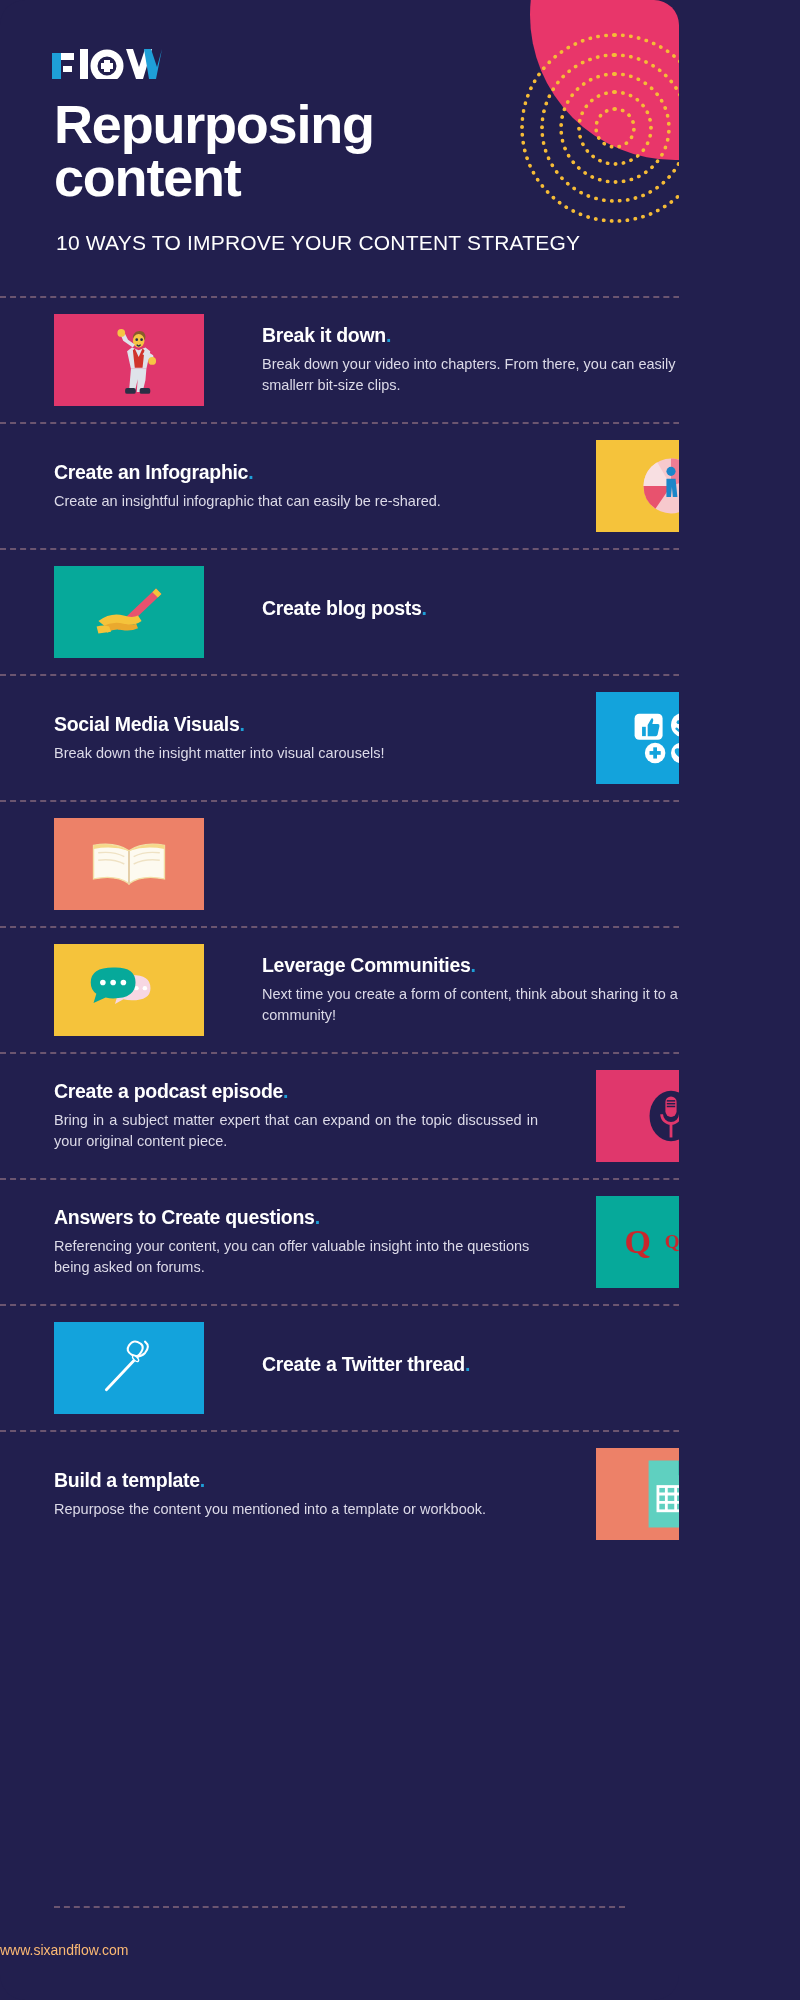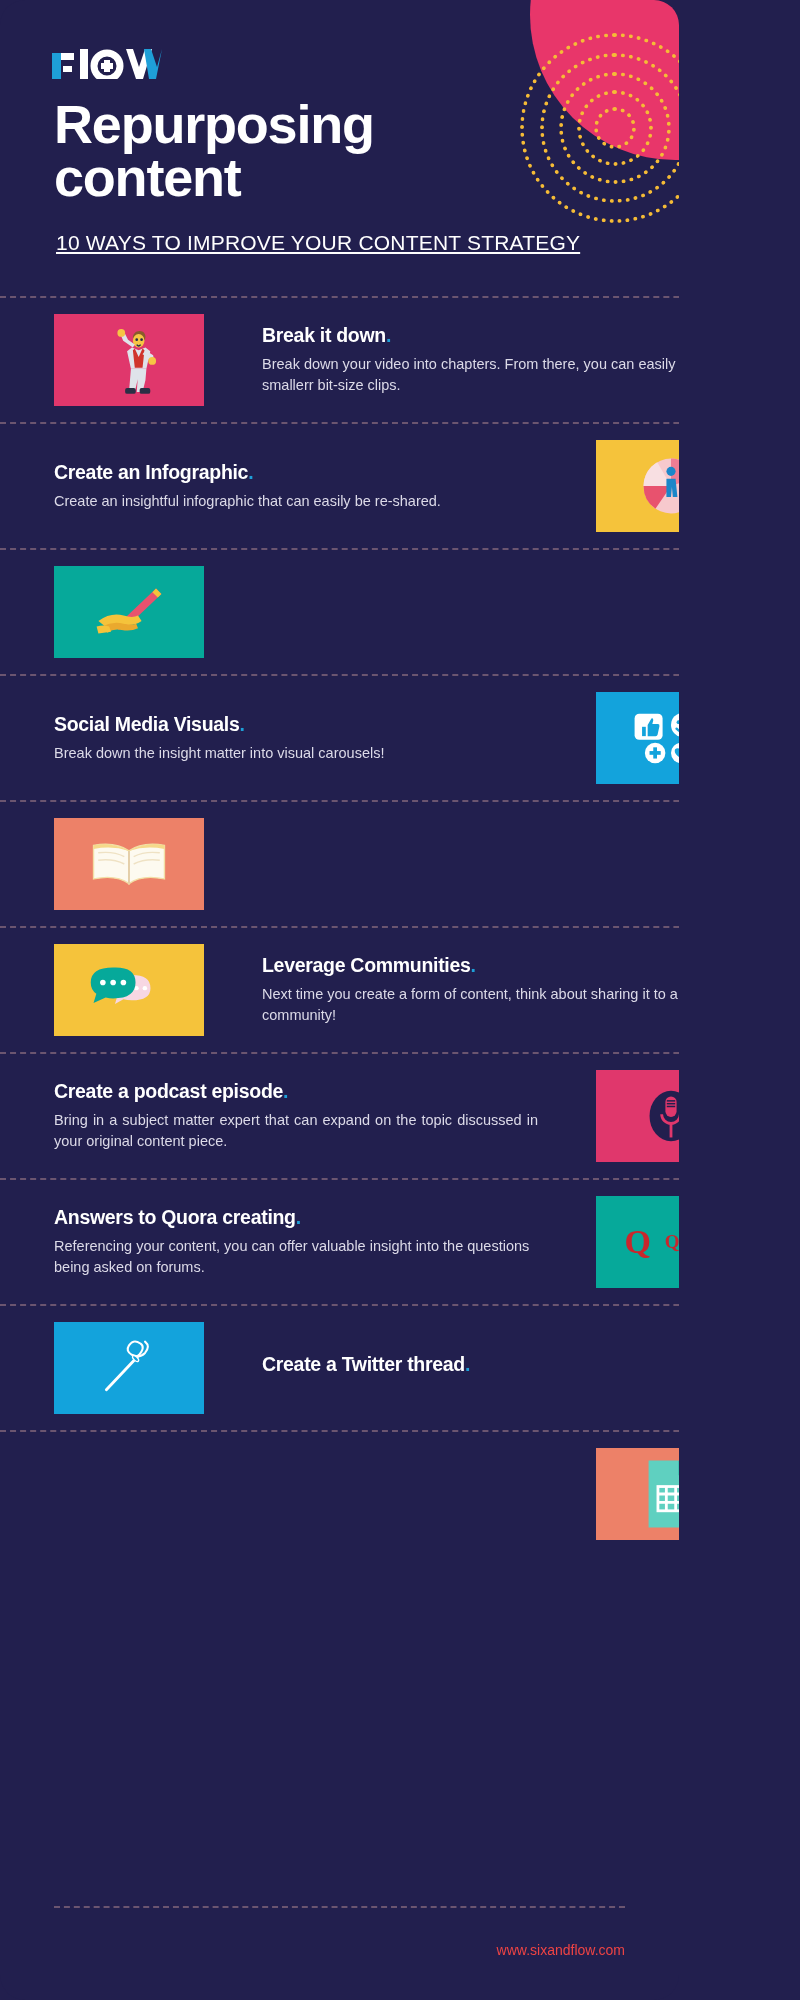--- a/index.html
+++ b/index.html
@@ -76,21 +76,20 @@
     letter-spacing: -1.2px;
   }
   .subtitle {
     position: absolute;
     left: 56px;
     top: 231px;
     color: #ffffff;
     font-size: 21px;
     font-weight: 300;
     letter-spacing: 0.2px;
-    text-decoration: underline;
   }
 
   
   .rows {
     position: absolute;
     left: 0;
     top: 296px;
     width: 800px;
   }
   .row {
@@ -140,22 +139,22 @@
     line-height: 1.42;
     font-weight: 300;
   }
   .body.justify { text-align: justify; }
 
   .footer {
     position: absolute;
     left: 0;
     right: 54px;
     bottom: 42px;
-    text-align: right;
-    color: #ef4444;
+    text-align: left;
+    color: #fdba74;
     font-size: 14px;
     font-weight: 300;
   }
   .footer-rule {
     position: absolute;
     left: 54px;
     right: 54px;
     bottom: 92px;
     border-top: 2px dashed #6b5570;
   }
@@ -255,20 +254,21 @@
               <svg viewBox="0 0 80 60" width="72" height="56">
         <path d="M70 4 L76 10 L38 46 L28 50 L32 40 Z" fill="#e8526e"></path>
         <path d="M70 4 L76 10 L72 14 L66 8 Z" fill="#f5c33b"></path>
         <path d="M6 40q14-10 28-6 10 3 16 0l4 6q-8 6-20 4-10-2-18 4z" fill="#f5c33b"></path>
         <path d="M10 46q12-6 24-3 8 2 14 0l2 5q-8 4-18 2-9-2-16 3z" fill="#eaa92e"></path>
         <path d="M4 46q8-2 14 0l2 6-14 2z" fill="#f5c33b"></path>
       </svg>
             </span>
           </div>
           <div class="copy">
+            <div class="heading"><span>Create blog posts</span><span class="dot">.</span></div>
           </div>
         </div>
       </div>
       <div class="row img-right">
         <div class="row-inner">
           <div class="thumb" style="background: rgb(19, 163, 220);">
             <span style="display: flex; align-items: center; justify-content: center;">
               <svg viewBox="0 0 90 60" width="84" height="58">
         <rect x="6" y="4" width="30" height="28" rx="5" fill="#ffffff"></rect>
         <path d="M14 18h4v10h-4z" fill="#13a3dc"></path>
@@ -355,21 +355,21 @@
       </div>
       <div class="row img-right">
         <div class="row-inner">
           <div class="thumb" style="background: rgb(6, 169, 154); gap: 10px;">
             <span style="display: flex; align-items: center; justify-content: center; gap: 14px;">
               <span style="font-family: &quot;Liberation Serif&quot;, serif; font-weight: 700; font-size: 34px; color: rgb(200, 39, 45);">Q</span>
               <span style="font-family: &quot;Liberation Serif&quot;, serif; font-weight: 700; font-size: 19px; color: rgb(200, 39, 45);">Quora</span>
             </span>
           </div>
           <div class="copy">
-            <div class="heading"><span>Answers to Quora creating</span><span class="dot">.</span></div>
+            <div class="heading"><span>Answers to Create questions</span><span class="dot">.</span></div>
             <div class="body">Referencing your content, you can offer valuable insight into the questions being asked on forums.</div>
           </div>
         </div>
       </div>
       <div class="row img-left">
         <div class="row-inner">
           <div class="thumb" style="background: rgb(19, 163, 220);">
             <span style="display: flex; align-items: center; justify-content: center;">
               <svg viewBox="0 0 80 70" width="76" height="66">
         <path d="M16 58 L50 22" stroke="#ffffff" stroke-width="3" fill="none" stroke-linecap="round"></path>
@@ -388,19 +388,23 @@
           <div class="thumb" style="background: rgb(237, 129, 104);">
             <span style="display: flex; align-items: center; justify-content: center;">
               <svg viewBox="0 0 60 76" width="56" height="72">
         <path d="M6 2h32l16 16v56H6z" fill="#5fd0c0"></path>
         <path d="M38 2l16 16H38z" fill="#2fb8a6"></path>
         <rect x="16" y="30" width="28" height="26" fill="none" stroke="#ffffff" stroke-width="3"></rect>
         <path d="M16 38h28M16 47h28M25 30v26M35 30v26" stroke="#ffffff" stroke-width="3"></path>
       </svg>
             </span>
           </div>
+          <div class="copy">
+            <div class="heading"><span>Build a template</span><span class="dot">.</span></div>
+            <div class="body">Repurpose the content you mentioned into a template or workbook.</div>
+          </div>
         </div>
       </div>
     </div>
 
   <div class="footer-rule"></div>
   <div class="footer">www.sixandflow.com</div>
 </div>
 
 </body></html>

